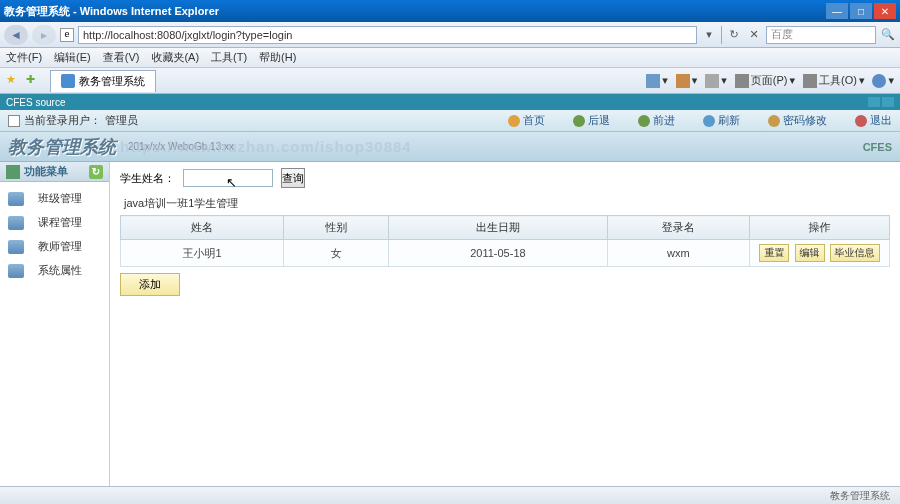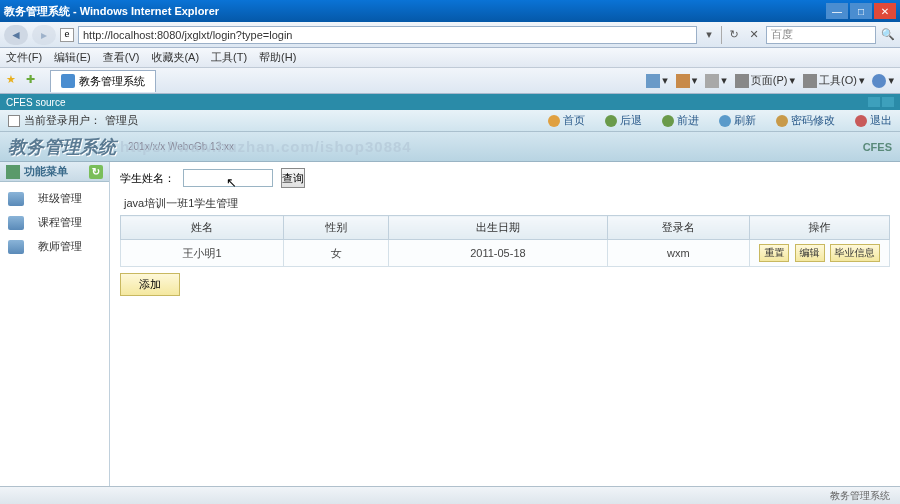--- a/index.html
+++ b/index.html
@@ -33,21 +33,21 @@
     .ie-tool { display: flex; align-items: center; gap: 2px; cursor: pointer; }
     .ie-icon { width: 14px; height: 14px; background: #888; }
     
     .cfes-header { height: 16px; background: #2a8ba8; color: #fff; font-size: 10px; padding: 0 6px; display: flex; align-items: center; }
     .cfes-header-right { margin-left: auto; display: flex; gap: 2px; }
     .cfes-sq { width: 12px; height: 10px; background: #3da0bc; }
     
     .app-toolbar { height: 22px; background: linear-gradient(#e8f2f8, #d0e4ee); border-bottom: 1px solid #aac0ce; display: flex; align-items: center; padding: 8px 8px; font-size: 11px; }
     .user-info { display: flex; align-items: center; gap: 4px; color: #333; }
     .user-icon { width: 12px; height: 12px; border: 1px solid #888; background: #fff; }
-    .toolbar-actions { margin-left: auto; display: flex; gap: 20px; }
+    .toolbar-actions { margin-left: auto; display: flex; gap: 28px; }
     .tool-action { display: flex; align-items: center; gap: 3px; cursor: pointer; color: #2a5a8a; }
     .ta-icon { width: 12px; height: 12px; border-radius: 50%; background: #6a9a4a; }
     
     .app-title-bar { height: 30px; background: linear-gradient(#d4e6f0, #b8d4e2); border-bottom: 1px solid #9ab4c4; display: flex; align-items: center; padding: 0 8px; position: relative; }
     .app-logo { font-size: 18px; font-weight: bold; color: #5a7a92; text-shadow: 1px 1px 0 #fff; font-style: italic; }
     .app-sub { font-size: 10px; color: #889; margin-left: 12px; }
     .watermark { position: absolute; left: 120px; top: 6px; font-size: 15px; color: rgba(180,200,215,0.7); font-weight: bold; letter-spacing: 1px; }
     .cfes-label { margin-left: auto; font-size: 11px; font-weight: bold; color: #5a8a7a; }
     
     .main-layout { display: flex; height: calc(100% - 162px); }
@@ -188,20 +188,24 @@
         <div class="side-icon"></div>
         <span>班级管理</span>
       </div>
     <div class="side-item">
         <div class="side-icon"></div>
         <span>课程管理</span>
       </div>
     <div class="side-item">
         <div class="side-icon"></div>
         <span>教师管理</span>
+      </div>
+    <div class="side-item">
+        <div class="side-icon"></div>
+        <span>系统属性</span>
       </div>
   </div>
 
   <div class="content">
     <div class="search-row">
       <span>学生姓名：</span>
       <input class="search-input" style="">
       <button class="search-btn">查询</button>
     </div>
     <div class="panel-title">java培训一班1学生管理</div>

